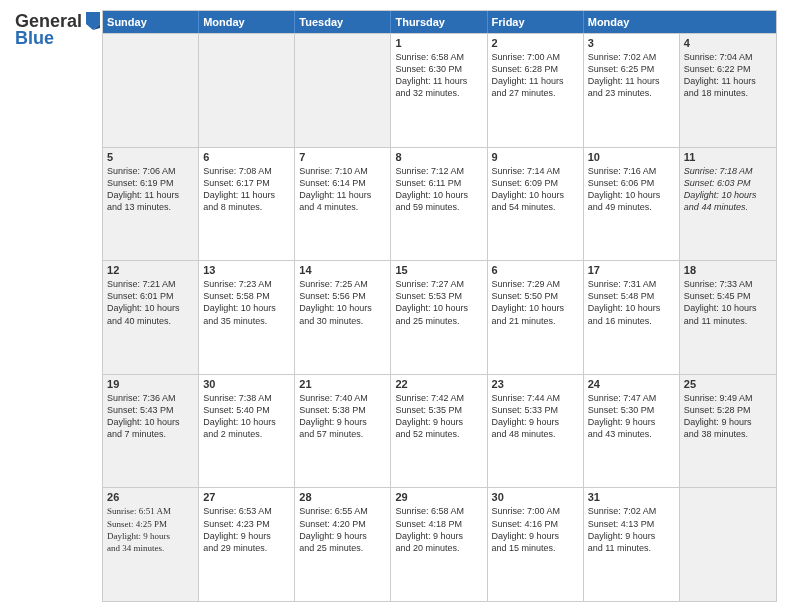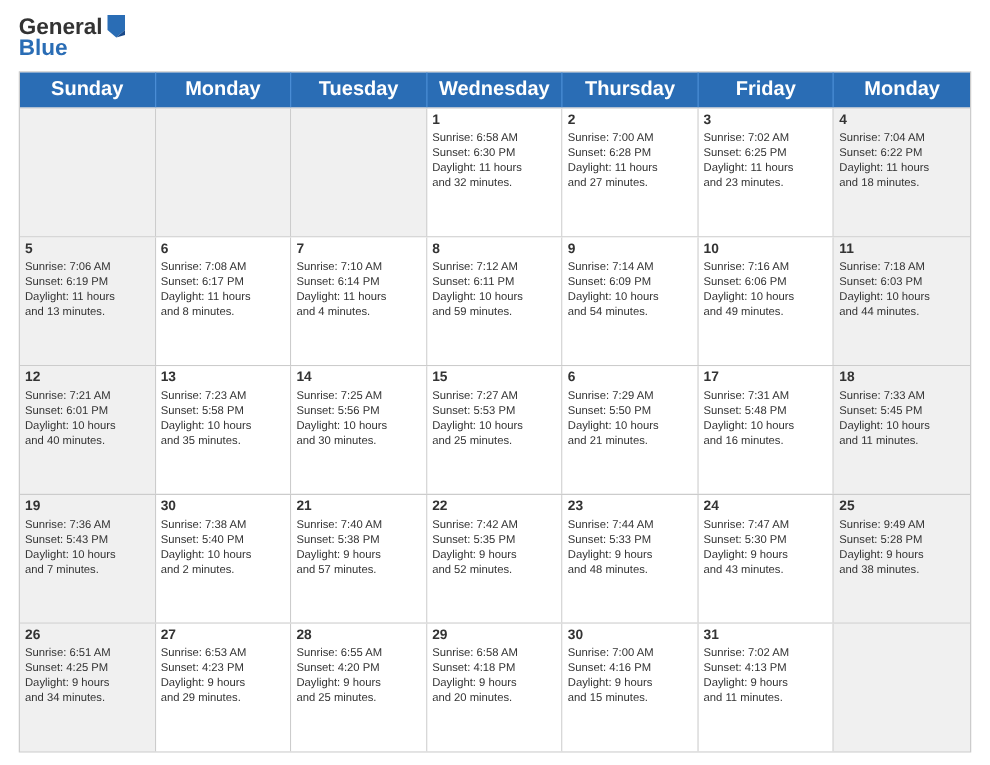--- a/index.html
+++ b/index.html
@@ -8,21 +8,21 @@
       height: 612px;
       font-family: Arial, sans-serif;
       background: #fff;
       overflow: hidden;
     }
     .page {
       width: 792px;
       height: 612px;
       padding: 10px 15px;
       display: flex;
-      flex-direction: column;
+      flex-direction: row;
     }
     .header {
       display: flex;
       justify-content: space-between;
       align-items: flex-start;
       margin-bottom: 8px;
     }
     .logo {
       display: flex;
       align-items: center;
@@ -52,24 +52,24 @@
       flex-direction: column;
       border: 1px solid #ccc;
     }
     .cal-header {
       display: grid;
       grid-template-columns: repeat(7, 1fr);
       background: #2a6db5;
     }
     .cal-header-cell {
       color: #fff;
-      font-size: 16px;
+      font-size: 11px;
       font-weight: bold;
       padding: 5px 4px;
-      text-align: center;
+      text-align: left;
       border-right: 1px solid #4a8dd5;
     }
     .cal-header-cell:last-child { border-right: none; }
     .cal-body {
       flex: 1;
       display: flex;
       flex-direction: column;
     }
     .cal-row {
       display: grid;
@@ -121,21 +121,20 @@
       <div class="month-title"></div>
       <div class="subtitle"></div>
     </div>
   </div>
 
   <div class="calendar">
     <div class="cal-header">
     <div class="cal-header-cell">Sunday</div>
         <div class="cal-header-cell">Monday</div>
         <div class="cal-header-cell">Tuesday</div>
-        <div class="cal-header-cell">Wednesday</div>
         <div class="cal-header-cell">Thursday</div>
         <div class="cal-header-cell">Friday</div>
         <div class="cal-header-cell">Monday</div>
       </div>
     <div class="cal-body">
     <div class="cal-row">
           <div class="cal-cell shaded empty"></div>
           <div class="cal-cell shaded empty"></div>
           <div class="cal-cell shaded empty"></div>
           <div class="cal-cell">
@@ -205,21 +204,21 @@
           </div>
           <div class="cal-cell">
             <span class="day-num">10</span>
             <div class="cell-text" style="white-space: pre-line;">Sunrise: 7:16 AM
 Sunset: 6:06 PM
 Daylight: 10 hours
 and 49 minutes.</div>
           </div>
           <div class="cal-cell shaded">
             <span class="day-num">11</span>
-            <div class="cell-text" style="white-space: pre-line;">Sunrise: 7:18 AM
+            <div class="cell-text" style="white-space: pre-line; font-style: italic;">Sunrise: 7:18 AM
 Sunset: 6:03 PM
 Daylight: 10 hours
 and 44 minutes.</div>
           </div>
         </div>
         <div class="cal-row">
           <div class="cal-cell shaded">
             <span class="day-num">12</span>
             <div class="cell-text" style="white-space: pre-line;">Sunrise: 7:21 AM
 Sunset: 6:01 PM
@@ -316,21 +315,21 @@
             <span class="day-num">25</span>
             <div class="cell-text" style="white-space: pre-line;">Sunrise: 9:49 AM
 Sunset: 5:28 PM
 Daylight: 9 hours
 and 38 minutes.</div>
           </div>
         </div>
         <div class="cal-row">
           <div class="cal-cell shaded">
             <span class="day-num">26</span>
-            <div class="cell-text" style="white-space: pre-line;">Sunrise: 6:51 AM
+            <div class="cell-text" style="white-space: pre-line; font-family: Liberation Serif, serif;">Sunrise: 6:51 AM
 Sunset: 4:25 PM
 Daylight: 9 hours
 and 34 minutes.</div>
           </div>
           <div class="cal-cell">
             <span class="day-num">27</span>
             <div class="cell-text" style="white-space: pre-line;">Sunrise: 6:53 AM
 Sunset: 4:23 PM
 Daylight: 9 hours
 and 29 minutes.</div>

